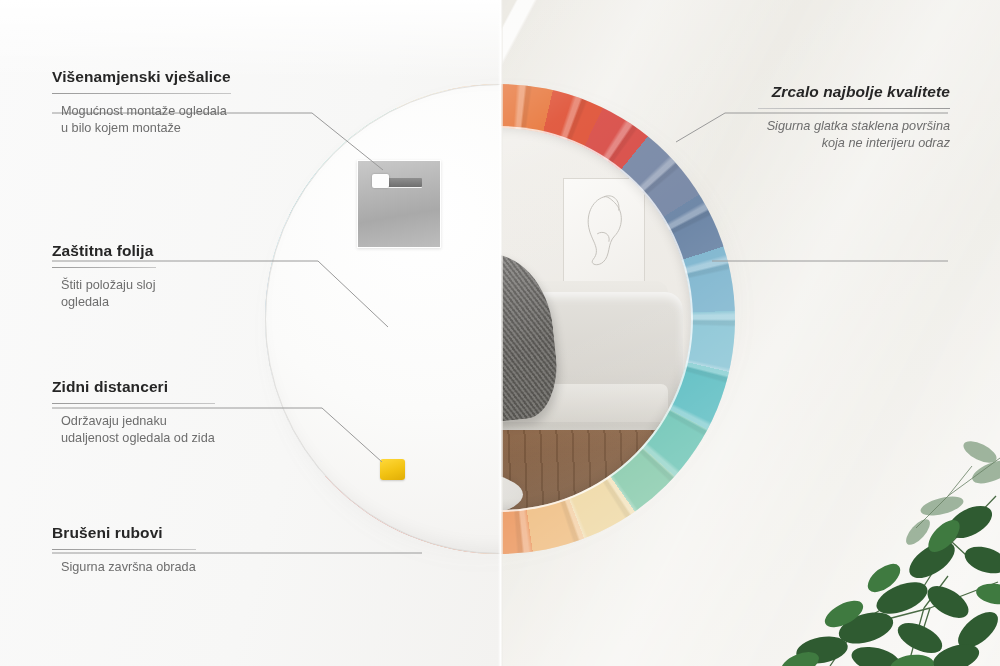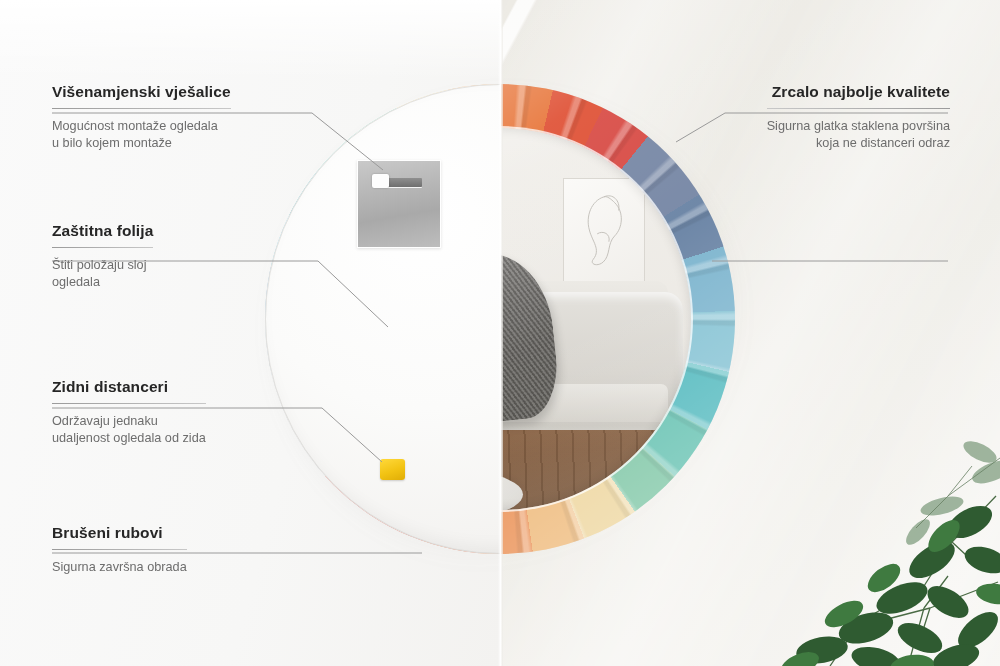--- a/index.html
+++ b/index.html
@@ -246,21 +246,21 @@
   .callout.right{ right:50px; text-align:right; }
   .c-title{
     font-size:15.5px; font-weight:bold; color:#262626; letter-spacing:0.1px;
     white-space:nowrap;
   }
   .c-rule{
     height:1px; margin-top:7px; margin-bottom:9px;
     background:linear-gradient(90deg,#9b9b9b,#c8c8c8);
   }
   .callout.right .c-rule{ background:linear-gradient(270deg,#9b9b9b,#c8c8c8); }
-  .c-desc{ font-size:12.7px; line-height:17px; color:#6d6d6d; }
+  .c-desc{ font-size:12.7px; line-height:17px; color:#6d6d6d;margin-left:9px; }
   .c-desc div{ white-space:nowrap; }
 
   
   .foliage{ position:absolute; right:0; bottom:0; width:320px; height:320px; }
   .foliage svg{ width:100%; height:100%; display:block; }
 </style>
 </head>
 <body>
 
 <div id="stage">
@@ -323,30 +323,30 @@
     <g fill="none" stroke="#9a9a9a" stroke-width="1">
       <path d="M52 113 H312 L383 170"></path>
       <path d="M52 261 L318 261 L388 327"></path>
       <path d="M52 408 L322 408 L382 462"></path>
       <path d="M52 553 H422"></path>
       <path d="M948 113 H725 L676 142"></path>
       <path d="M948 261 H712"></path>
     </g>
   </svg>
 
-  <div class="callout left" style="top:83px;">
+  <div class="callout left" style="top:68px;">
     <div class="c-title">Višenamjenski vješalice</div>
     <div class="c-rule"></div>
     <div class="c-desc">
       <div>Mogućnost montaže ogledala</div>
       <div>u bilo kojem montaže</div>
     </div>
   </div>
 
-  <div class="callout left" style="top:222px;">
+  <div class="callout left" style="top:242px;">
     <div class="c-title">Zaštitna folija</div>
     <div class="c-rule"></div>
     <div class="c-desc">
       <div>Štiti položaju sloj</div>
       <div>ogledala</div>
     </div>
   </div>
 
   <div class="callout left" style="top:524px;">
     <div class="c-title">Brušeni rubovi</div>
@@ -358,26 +358,26 @@
 
   <div class="callout left" style="top:378px;">
     <div class="c-title">Zidni distanceri</div>
     <div class="c-rule"></div>
     <div class="c-desc">
       <div>Održavaju jednaku</div>
       <div>udaljenost ogledala od zida</div>
     </div>
   </div>
 
-  <div class="callout right" style="top:83px;">
+  <div class="callout right" style="top:83px;font-style:italic;">
     <div class="c-title">Zrcalo najbolje kvalitete</div>
     <div class="c-rule"></div>
     <div class="c-desc">
       <div>Sigurna glatka staklena površina</div>
-      <div>koja ne distanceri odraz</div>
+      <div>koja ne interijeru odraz</div>
     </div>
   </div>
 
 
   <div class="foliage">
     <svg viewBox="0 0 320 320" aria-hidden="true">
       <g stroke="#4a6b45" stroke-width="1.3" fill="none">
         <path d="M318 236 L250 262 M250 262 L196 276 M250 262 L238 300 M196 276 L150 300"></path>
         <path d="M316 150 L272 196 M272 196 L244 240 M272 196 L300 222"></path>
         <path d="M228 320 L244 262 M244 262 L268 230"></path>

